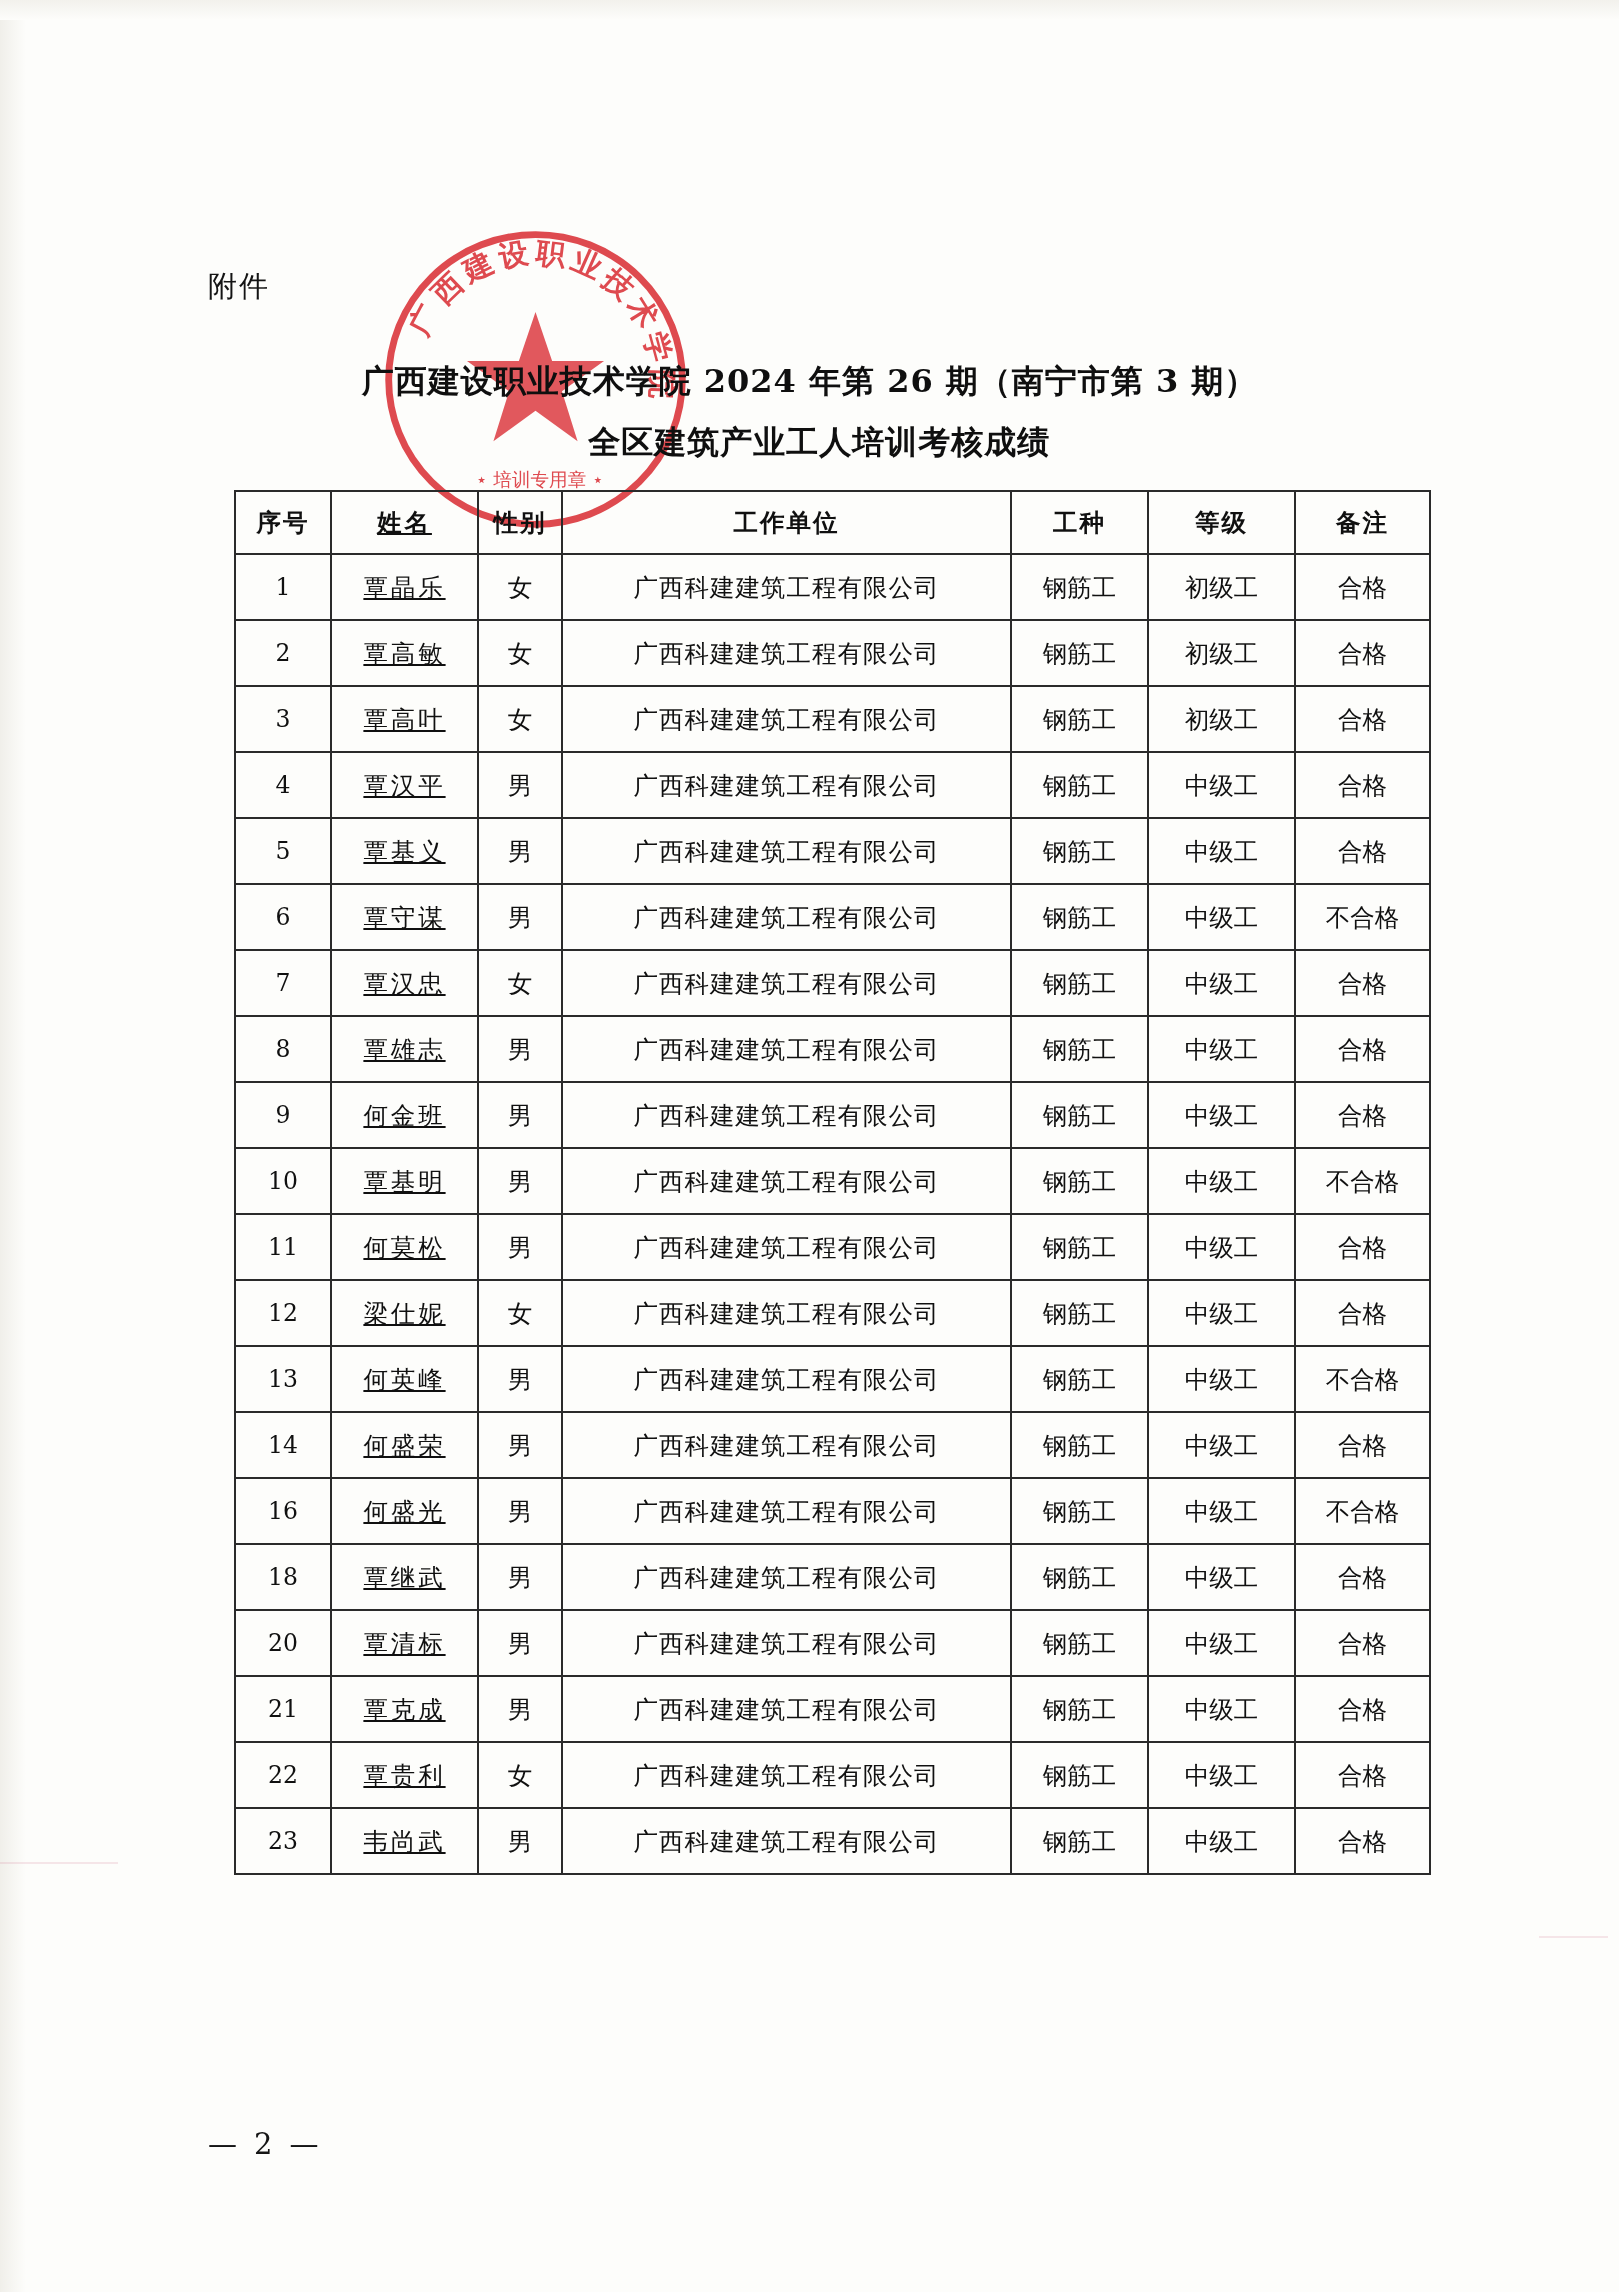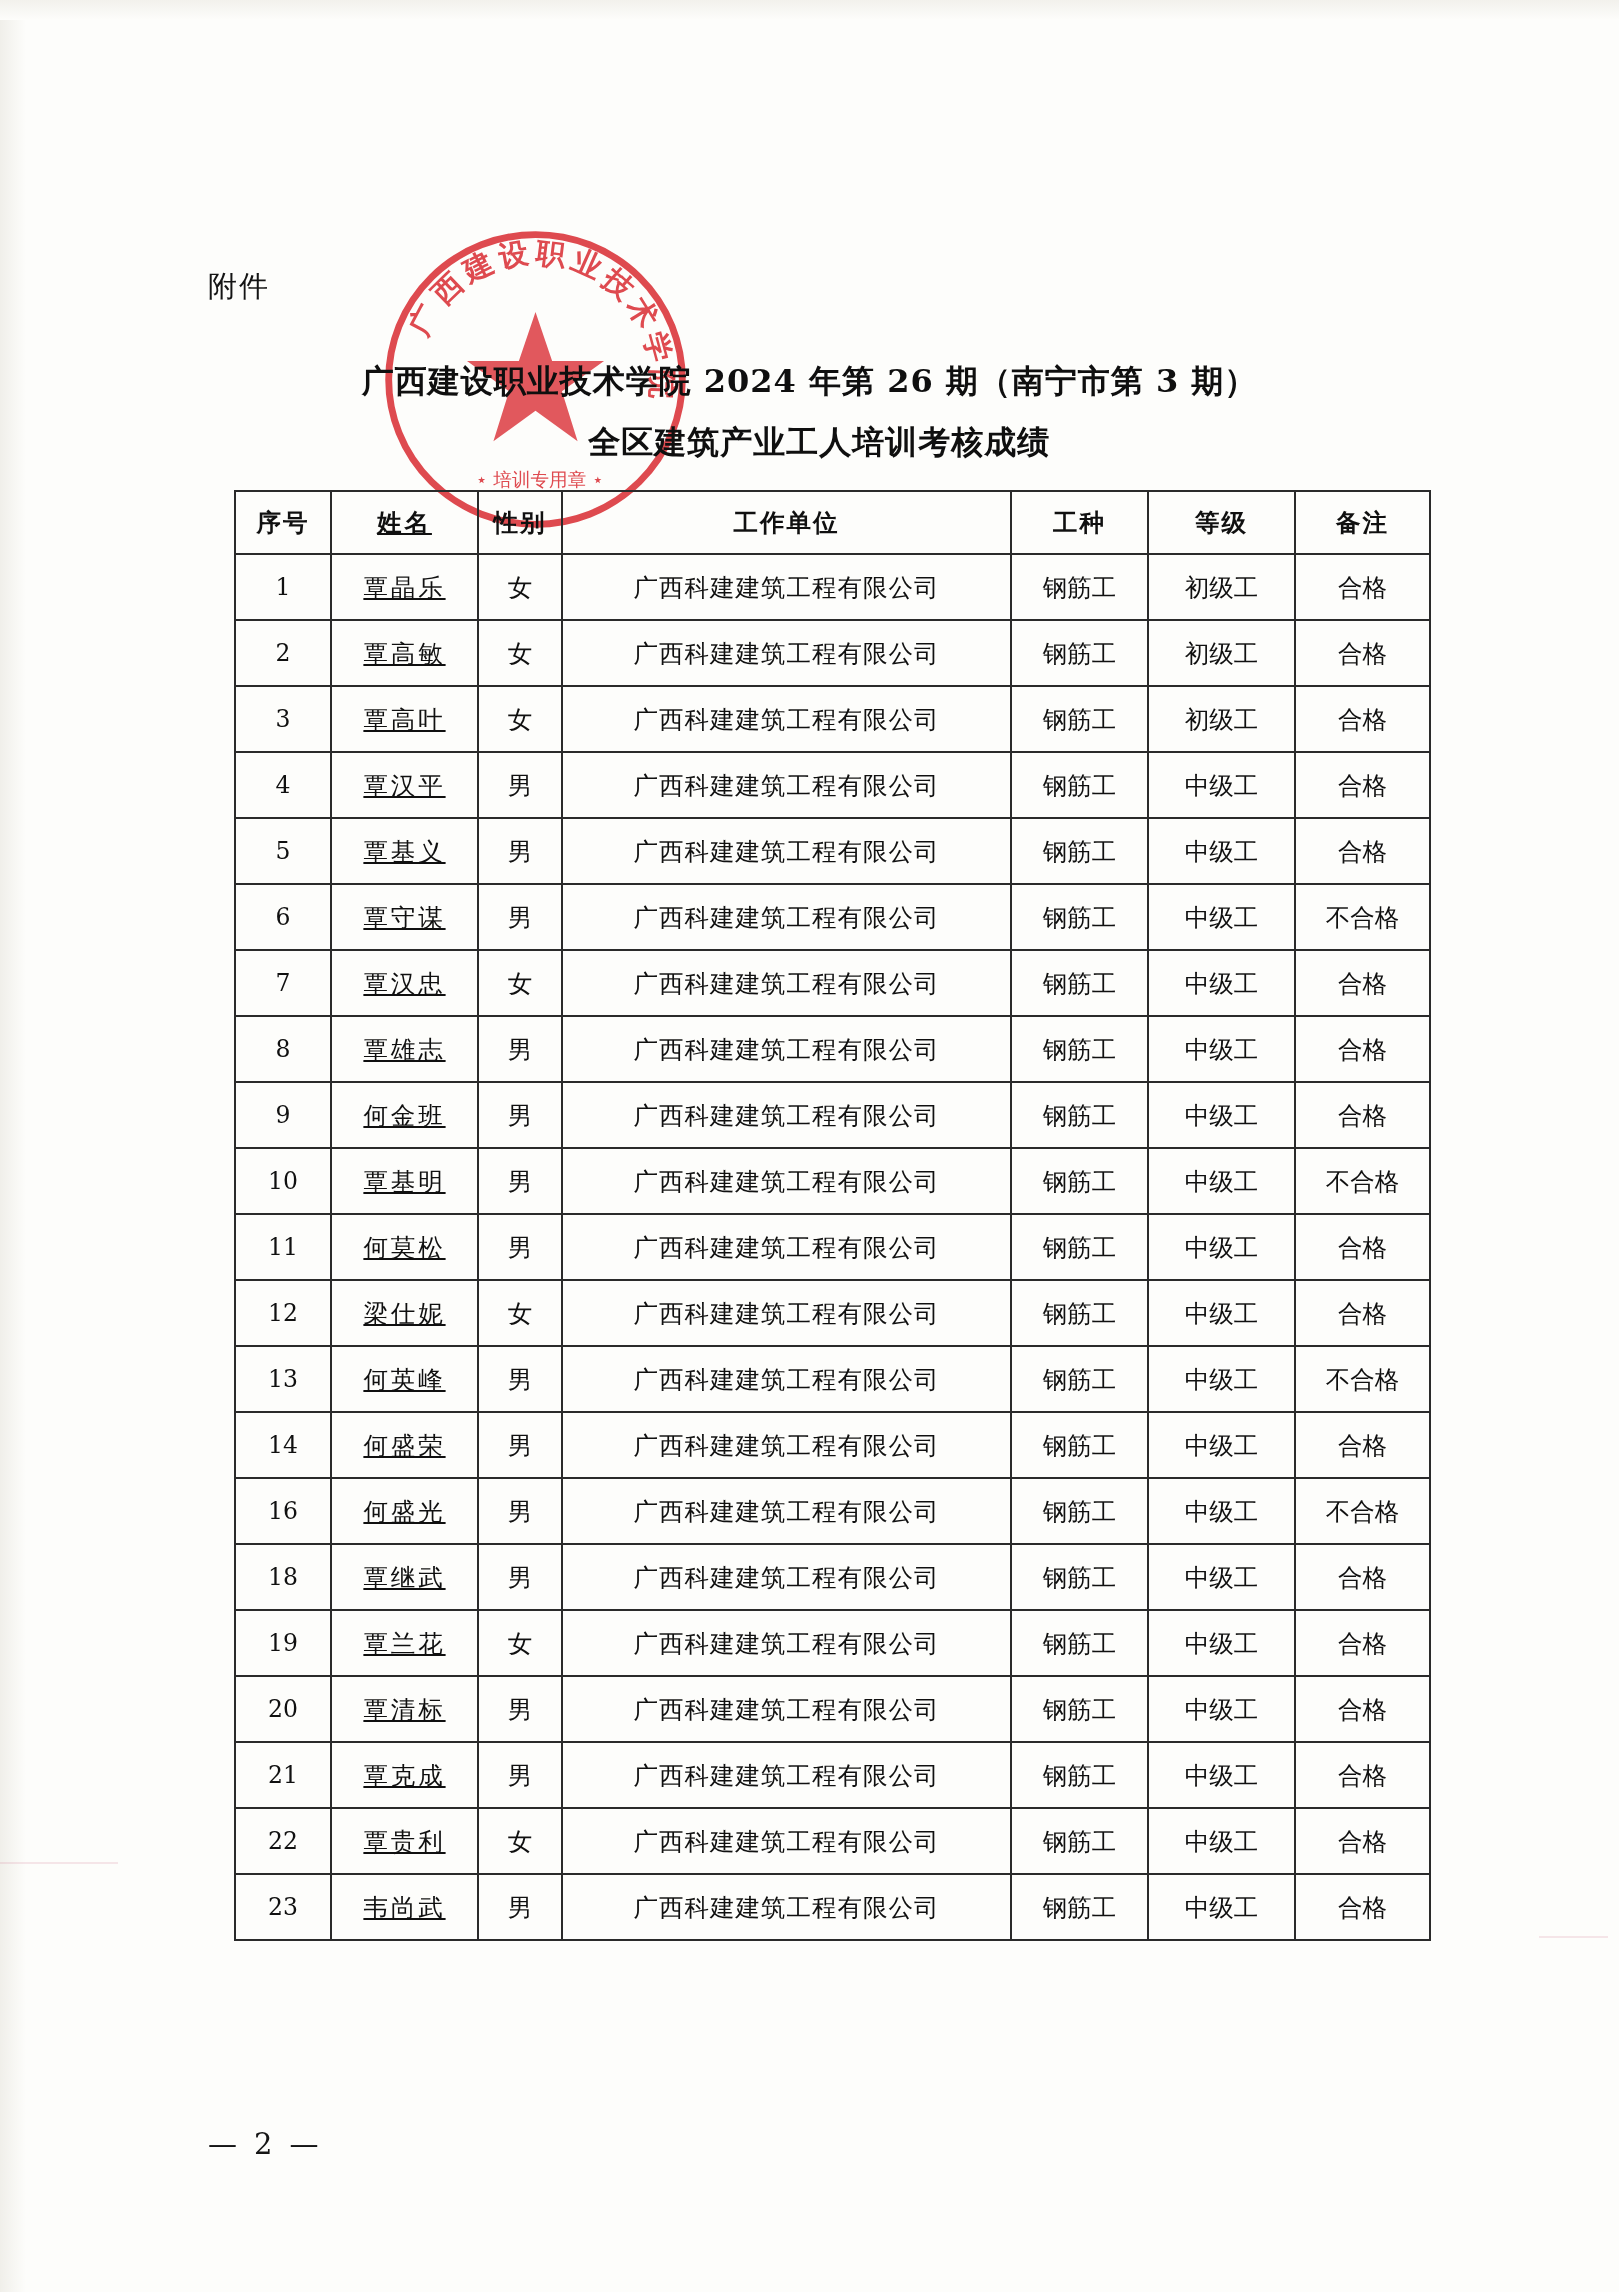--- a/index.html
+++ b/index.html
@@ -327,29 +327,20 @@
         <tr>
           <td class="idx">18</td>
           <td class="name">覃继武</td>
           <td class="sex">男</td>
           <td class="unit-cell">广西科建建筑工程有限公司</td>
           <td class="type">钢筋工</td>
           <td class="level">中级工</td>
           <td class="note">合格</td>
         </tr>
         <tr>
-          <td class="idx">19</td>
-          <td class="name">覃兰花</td>
-          <td class="sex">女</td>
-          <td class="unit-cell">广西科建建筑工程有限公司</td>
-          <td class="type">钢筋工</td>
-          <td class="level">中级工</td>
-          <td class="note">合格</td>
-        </tr>
-        <tr>
           <td class="idx">20</td>
           <td class="name">覃清标</td>
           <td class="sex">男</td>
           <td class="unit-cell">广西科建建筑工程有限公司</td>
           <td class="type">钢筋工</td>
           <td class="level">中级工</td>
           <td class="note">合格</td>
         </tr>
         <tr>
           <td class="idx">21</td>

